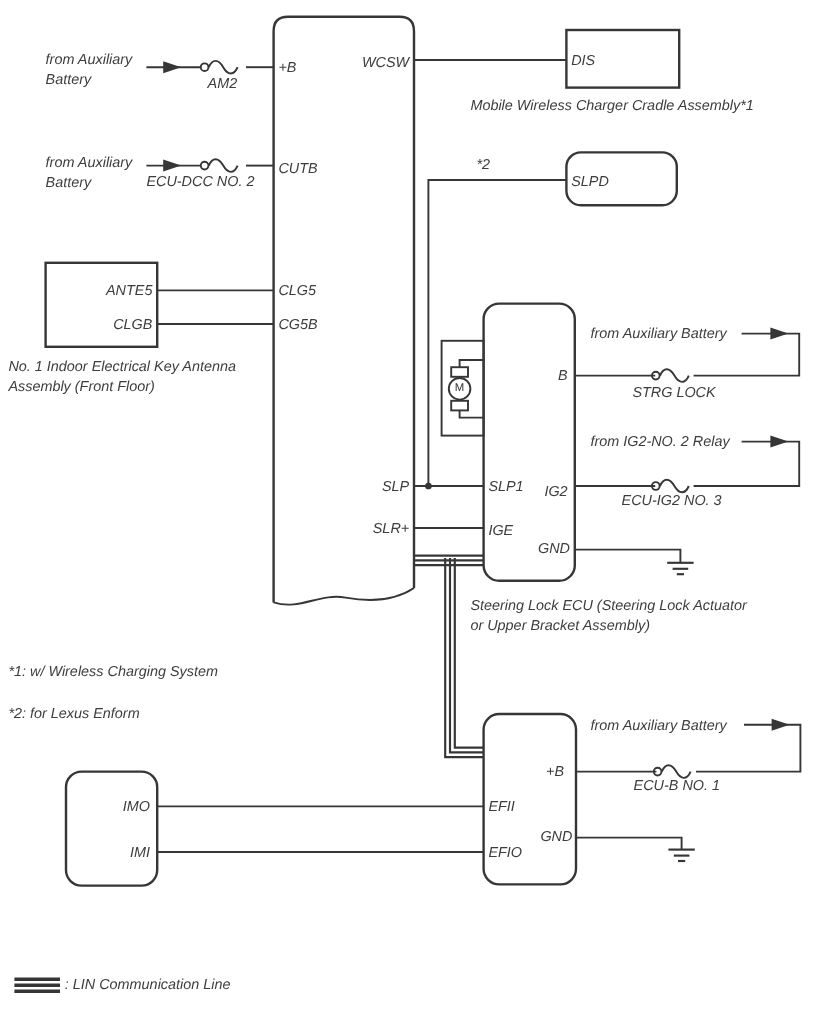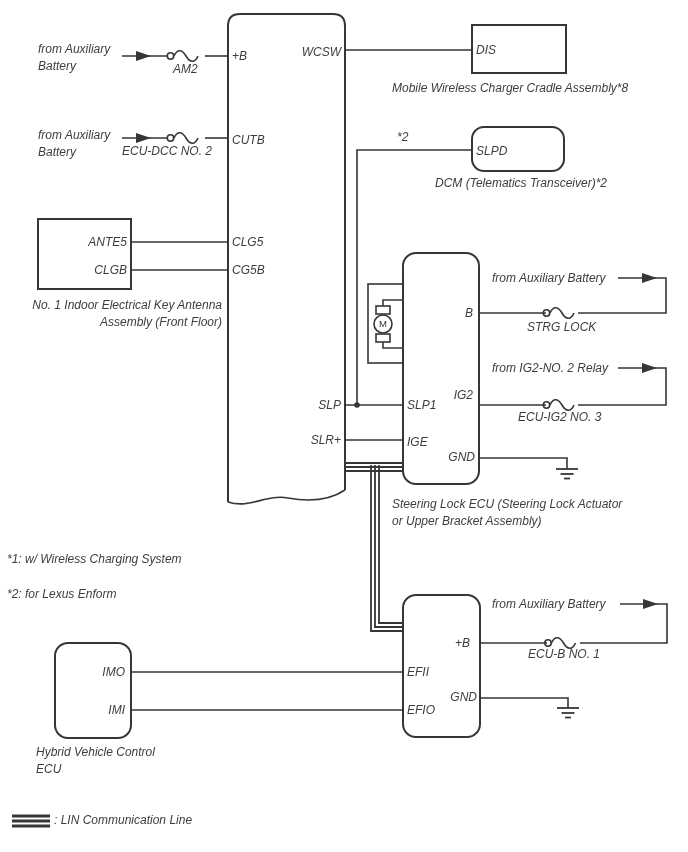--- a/index.html
+++ b/index.html
@@ -145,48 +145,46 @@
 
   <div class="lbl" style="left:232px;top:49px;">+B</div>
   <div class="lbl" style="left:232px;top:133px;">CUTB</div>
   <div class="lbl" style="left:232px;top:235px;">CLG5</div>
   <div class="lbl" style="left:232px;top:263px;">CG5B</div>
   <div class="lbl ra" style="right:347px;top:45px;margin-left:29px;">WCSW</div>
   <div class="lbl ra" style="right:347px;top:398px;">SLP</div>
   <div class="lbl ra" style="right:347px;top:433px;text-align:right;">SLR+</div>
 
   <div class="lbl" style="left:476px;top:43px;">DIS</div>
-  <div class="lbl" style="left:392px;top:81px;">Mobile Wireless Charger Cradle Assembly*8</div>
+  <div class="lbl" style="left:392px;top:81px;">Mobile Wireless Charger Cradle Assembly*1</div>
 
   <div class="lbl" style="left:397px;top:130px;">*2</div>
   <div class="lbl" style="left:476px;top:144px;">SLPD</div>
-  <div class="lbl" style="left:435px;top:176px;">DCM (Telematics Transceiver)*2</div>
 
   <div class="lbl ra" style="right:561px;top:235px;">ANTE5</div>
   <div class="lbl ra" style="right:561px;top:263px;">CLGB</div>
-  <div class="lbl wrap" style="left:7px;top:297px;width:215px;text-align:right;">No. 1 Indoor Electrical Key Antenna Assembly (Front Floor)</div>
+  <div class="lbl wrap" style="left:7px;top:297px;width:215px;">No. 1 Indoor Electrical Key Antenna Assembly (Front Floor)</div>
 
   <div class="motor-m" style="left:375px;top:318px;">M</div>
   <div class="lbl ra" style="right:215px;top:306px;">B</div>
   <div class="lbl" style="left:407px;top:398px;">SLP1</div>
-  <div class="lbl ra" style="right:215px;top:388px;">IG2</div>
+  <div class="lbl ra" style="right:215px;top:402px;">IG2</div>
   <div class="lbl" style="left:407px;top:435px;">IGE</div>
   <div class="lbl ra" style="right:213px;top:450px;">GND</div>
   <div class="lbl" style="left:492px;top:271px;">from Auxiliary Battery</div>
   <div class="lbl" style="left:527px;top:320px;">STRG LOCK</div>
   <div class="lbl" style="left:492px;top:361px;">from IG2-NO. 2 Relay</div>
   <div class="lbl" style="left:518px;top:410px;">ECU-IG2 NO. 3</div>
   <div class="lbl wrap" style="left:392px;top:496px;width:238px;">Steering Lock ECU (Steering Lock Actuator or Upper Bracket Assembly)</div>
 
   <div class="lbl" style="left:7px;top:552px;">*1: w/ Wireless Charging System</div>
   <div class="lbl" style="left:7px;top:587px;">*2: for Lexus Enform</div>
 
   <div class="lbl ra" style="right:563px;top:665px;">IMO</div>
   <div class="lbl ra" style="right:563px;top:703px;">IMI</div>
-  <div class="lbl wrap" style="left:36px;top:744px;width:132px;">Hybrid Vehicle Control ECU</div>
 
   <div class="lbl ra" style="right:218px;top:636px;">+B</div>
   <div class="lbl" style="left:407px;top:665px;">EFII</div>
   <div class="lbl" style="left:407px;top:703px;">EFIO</div>
   <div class="lbl ra" style="right:211px;top:690px;">GND</div>
   <div class="lbl" style="left:492px;top:597px;">from Auxiliary Battery</div>
   <div class="lbl" style="left:528px;top:647px;">ECU-B NO. 1</div>
 
   <div class="lbl" style="left:54px;top:813px;">: LIN Communication Line</div>
 

